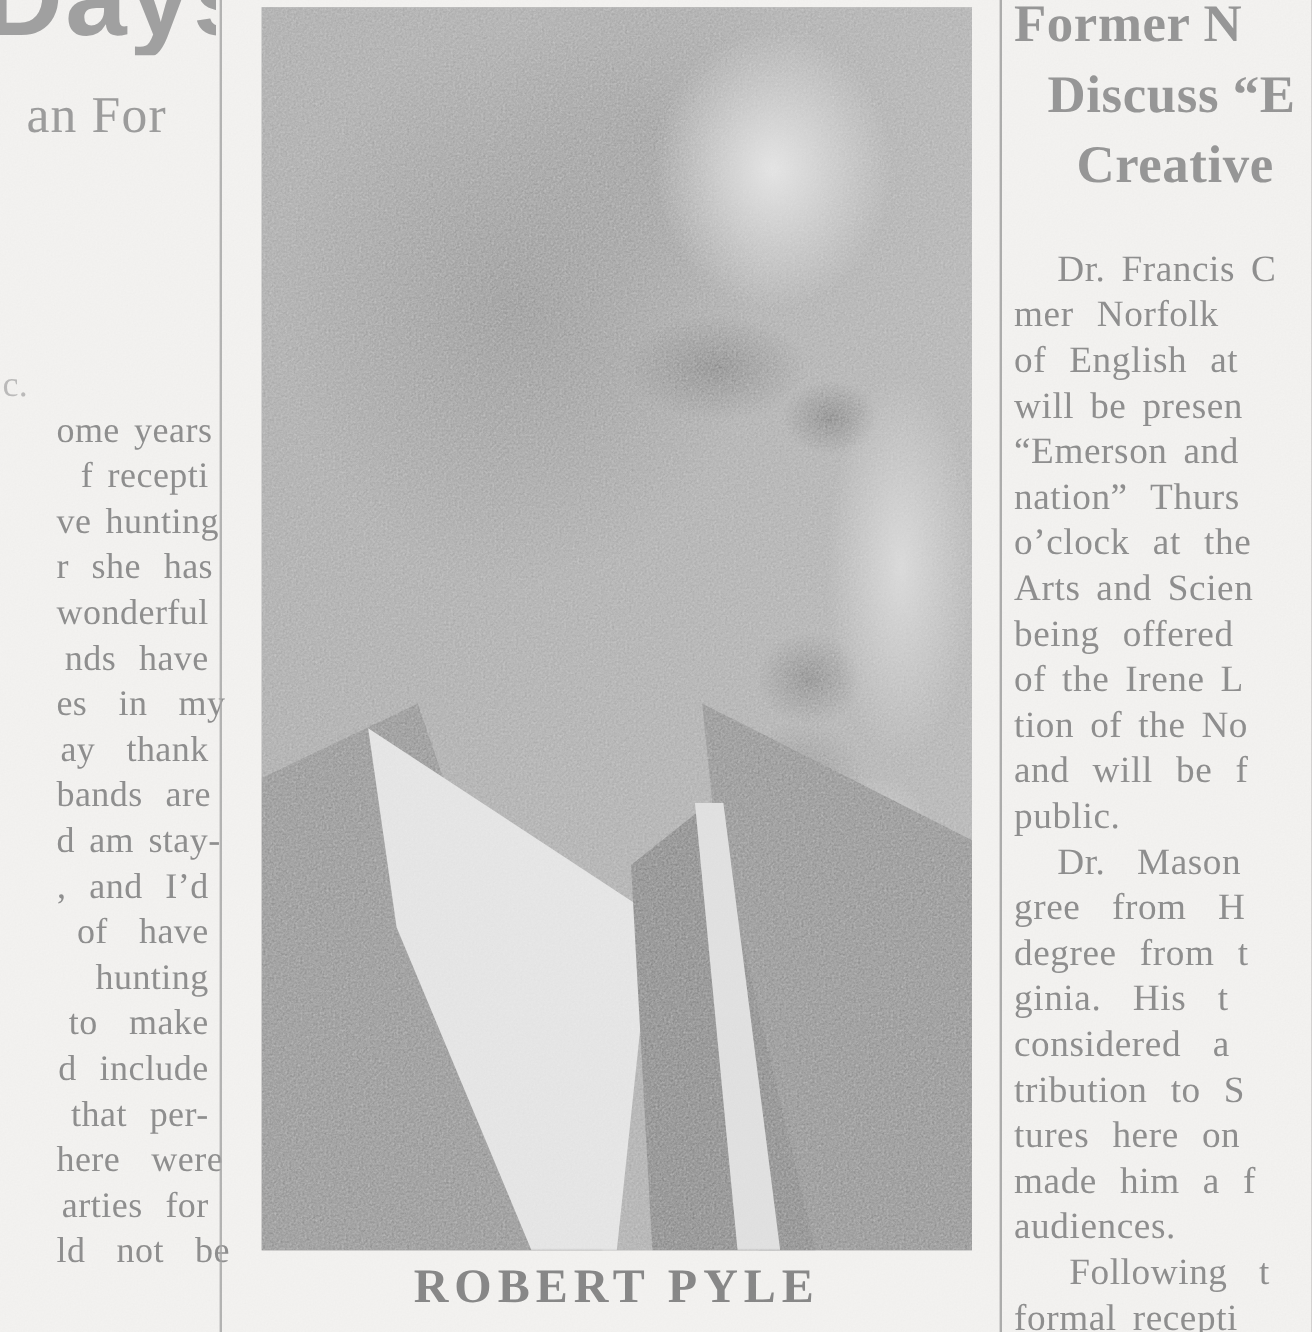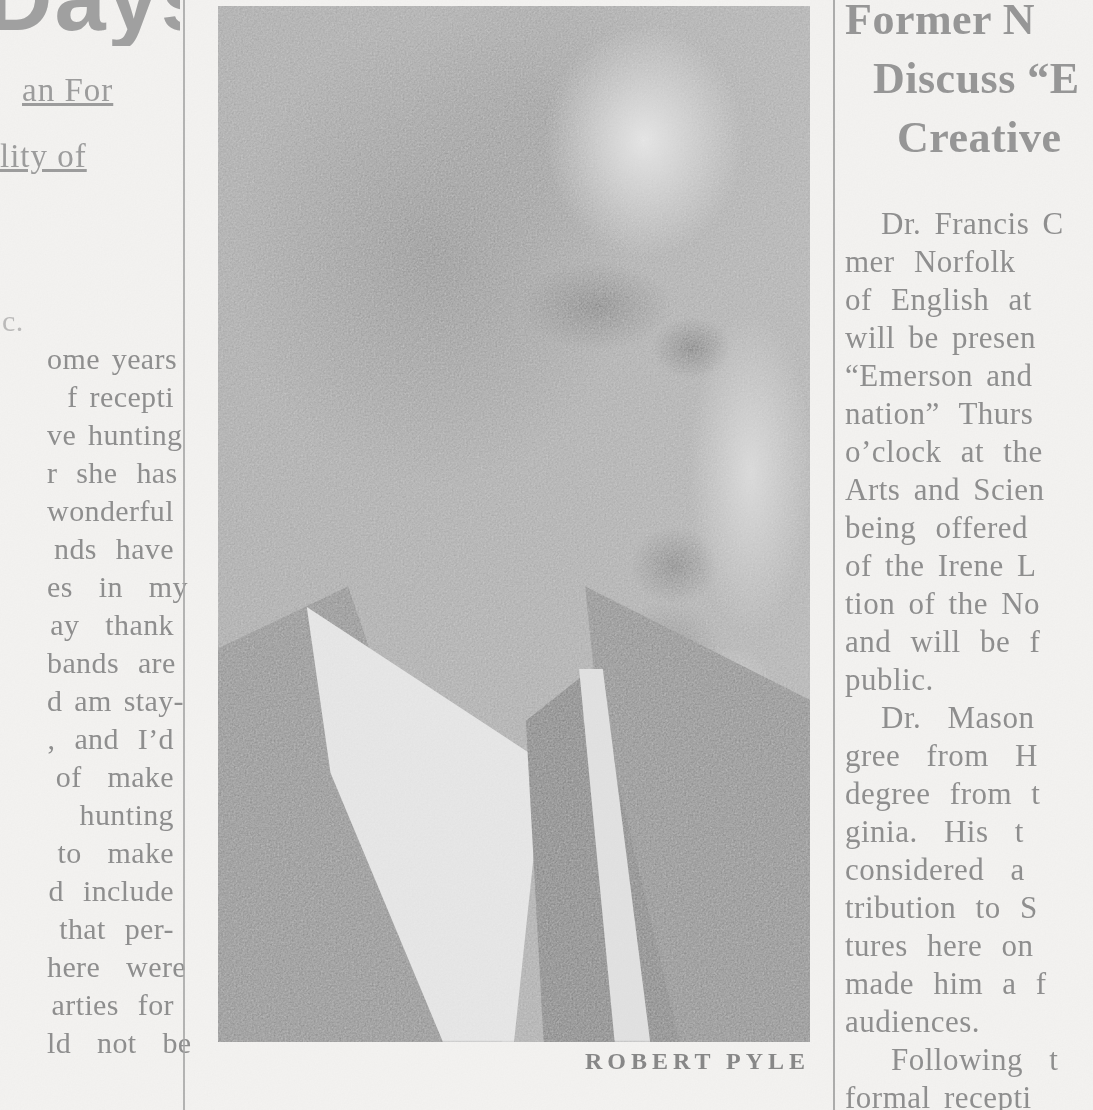--- a/index.html
+++ b/index.html
@@ -8,22 +8,22 @@
         font-family:"Liberation Serif", serif;color:#8e8e8e;}
   
   .rule{position:absolute;top:0;bottom:0;width:2px;background:#a3a3a3;opacity:.8;}
   .rule-left{left:183px;}
   .rule-right{left:833px;background:#9a9a9a;}
   
   .days-crop{position:absolute;left:0;top:0;width:180px;height:46px;overflow:hidden;}
   .days-crop span{display:block;margin-top:-54px;margin-left:-14px;
       font-family:"Liberation Sans", sans-serif;font-size:92px;font-weight:700;
       color:#a0a0a0;letter-spacing:2px;}
-  .subhead-line{position:absolute;white-space:nowrap;font-size:33px;color:#9c9c9c;
-      letter-spacing:1px;text-decoration:underline;}
+  .subhead-line{position:absolute;white-space:nowrap;font-size:43px;color:#9c9c9c;
+      letter-spacing:1px;}
   .sh1{left:22px;top:72px;}
   .sh2{left:0px;top:138px;}
   .left-body{position:absolute;left:0;top:302px;width:174px;text-align:right;
       font-size:30px;line-height:38px;letter-spacing:.4px;word-spacing:4px;}
   .left-body .bl{height:38px;white-space:nowrap;padding-left:47px;}
   .left-body .first-faint{text-align:left;opacity:.55;padding-left:2px;}
   .ws1{word-spacing:11px;}
   .ws2{word-spacing:18px;}
   
   .right-head{position:absolute;left:845px;top:-10px;font-size:44px;font-weight:700;
@@ -52,50 +52,49 @@
   .ph-layer{position:absolute;inset:0;}
   .suit-left {background:#8e8e8e;clip-path:polygon(0% 62%,22% 56%,48% 100%,0% 100%);}
   .suit-right{background:#8c8c8c;clip-path:polygon(62% 56%,100% 67%,100% 100%,70% 100%);}
   .shirt{background:#e9e9e9;clip-path:polygon(15% 58%,55% 73%,50% 100%,38% 100%,19% 74%);
          filter:blur(1px);}
   .tie{background:#828282;clip-path:polygon(52% 69%,63% 64%,78% 100%,55% 100%);}
   .collar-strip{background:#e2e2e2;clip-path:polygon(61% 64%,65% 64%,73% 100%,67% 100%);
          filter:blur(1px);}
   .grain{position:absolute;inset:0;width:100%;height:100%;opacity:.5;pointer-events:none;}
   
-  .caption{position:absolute;left:218px;top:1048px;width:592px;text-align:right;
-      font-size:24px;font-weight:700;color:#878787;letter-spacing:5px;}
+  .caption{position:absolute;left:218px;top:1048px;width:592px;text-align:center;
+      font-size:40px;font-weight:700;color:#878787;letter-spacing:5px;}
   
   .page-noise{position:absolute;inset:0;width:100%;height:100%;opacity:.06;pointer-events:none;}
 </style>
 </head>
 <body>
 
 <div class="page">
 
   <div class="days-crop">
     <span>Days</span>
   </div>
   <div class="subhead-line sh1">an For</div>
-  <div class="subhead-line sh2">lity of</div>
 
   <div class="left-body">
     <div class="bl first-faint">c.</div>
     <div class="bl">ome years</div>
     <div class="bl">f recepti</div>
     <div class="bl">ve hunting</div>
     <div class="bl ws1">r she has</div>
     <div class="bl">wonderful</div>
     <div class="bl ws1">nds have</div>
     <div class="bl ws2">es in my</div>
     <div class="bl ws2">ay thank</div>
     <div class="bl ws1">bands are</div>
     <div class="bl">d am stay-</div>
     <div class="bl ws1">, and I’d</div>
-    <div class="bl ws2">of make</div>
+    <div class="bl ws2">of have</div>
     <div class="bl">hunting</div>
     <div class="bl ws2">to make</div>
     <div class="bl ws1">d include</div>
     <div class="bl ws1">that per-</div>
     <div class="bl ws2">here were</div>
     <div class="bl ws1">arties for</div>
     <div class="bl ws2">ld not be</div>
   </div>
 
   <div class="rule rule-left"></div>

